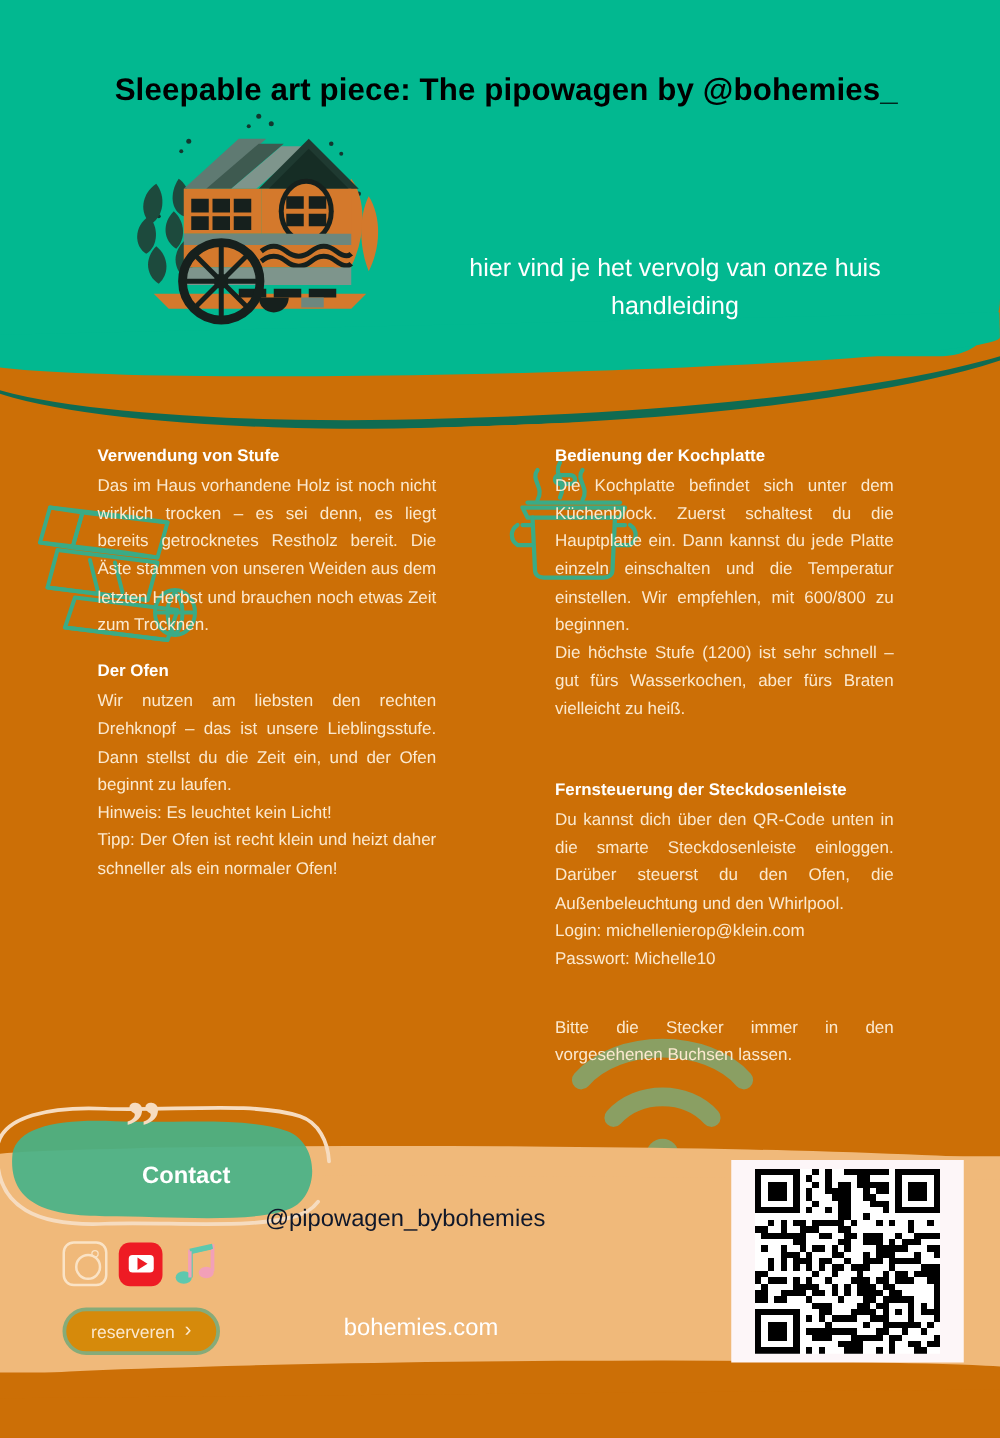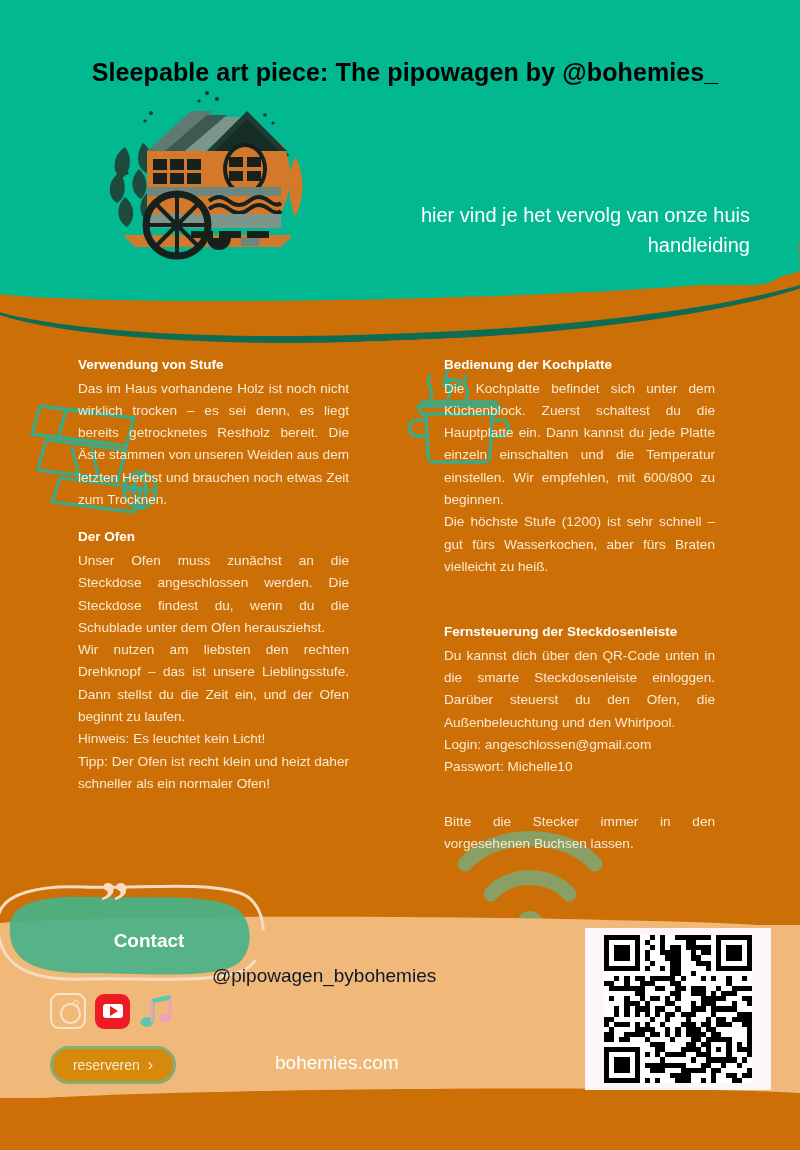--- a/index.html
+++ b/index.html
@@ -78,21 +78,21 @@
     line-height: 1.38;
     letter-spacing: 0.1px;
     z-index: 4;
   }
 
   .header-sub {
     position: absolute;
     left: 330px;
     top: 200px;
     width: 420px;
-    text-align: right;
+    text-align: center;
     color: #ffffff;
     font-size: 20px;
     line-height: 1.5;
     z-index: 4;
   }
 
   .wagon-art {
     position: absolute;
     left: 95px;
     top: 85px;
@@ -489,36 +489,35 @@
 
   <div class="columns">
 
     <div class="col col-left">
       <div class="sec-head">Verwendung von Stufe</div>
       <div class="para"> Das im Haus vorhandene Holz ist noch nicht wirklich trocken – es sei denn, es liegt bereits getrocknetes Restholz bereit. Die Äste stammen von unseren Weiden aus dem letzten Herbst und brauchen noch etwas Zeit zum Trocknen.</div>
 
       <div class="gap-sm"></div>
 
       <div class="sec-head">Der Ofen</div>
-      <div class="para"> Unser Ofen muss zunächst an die Steckdose angeschlossen werden. Die Steckdose findest du, wenn du die Schublade unter dem Ofen herausziehst.</div>
       <div class="para">Wir nutzen am liebsten den rechten Drehknopf – das ist unsere Lieblingsstufe. Dann stellst du die Zeit ein, und der Ofen beginnt zu laufen.</div>
       <div class="para"> Hinweis: Es leuchtet kein Licht!</div>
       <div class="para"> Tipp: Der Ofen ist recht klein und heizt daher schneller als ein normaler Ofen!</div>
     </div>
 
     <div class="col col-right">
       <div class="sec-head">Bedienung der Kochplatte</div>
       <div class="para"> Die Kochplatte befindet sich unter dem Küchenblock. Zuerst schaltest du die Hauptplatte ein. Dann kannst du jede Platte einzeln einschalten und die Temperatur einstellen. Wir empfehlen, mit 600/800 zu beginnen.</div>
       <div class="para"> Die höchste Stufe (1200) ist sehr schnell – gut fürs Wasserkochen, aber fürs Braten vielleicht zu heiß.</div>
 
       <div class="gap-lg"></div>
 
       <div class="sec-head">Fernsteuerung der Steckdosenleiste</div>
       <div class="para"> Du kannst dich über den QR-Code unten in die smarte Steckdosenleiste einloggen. Darüber steuerst du den Ofen, die Außenbeleuchtung und den Whirlpool.</div>
-      <div class="para"> Login: angeschlossen@gmail.com</div>
+      <div class="para"> Login: michellenierop@klein.com</div>
       <div class="para"> Passwort: Michelle10</div>
 
       <div class="gap-md"></div>
 
       <div class="para"> Bitte die Stecker immer in den vorgesehenen Buchsen lassen.</div>
     </div>
   </div>
 
   <div class="footer-band"></div>
   <div class="footer-strip"></div>

